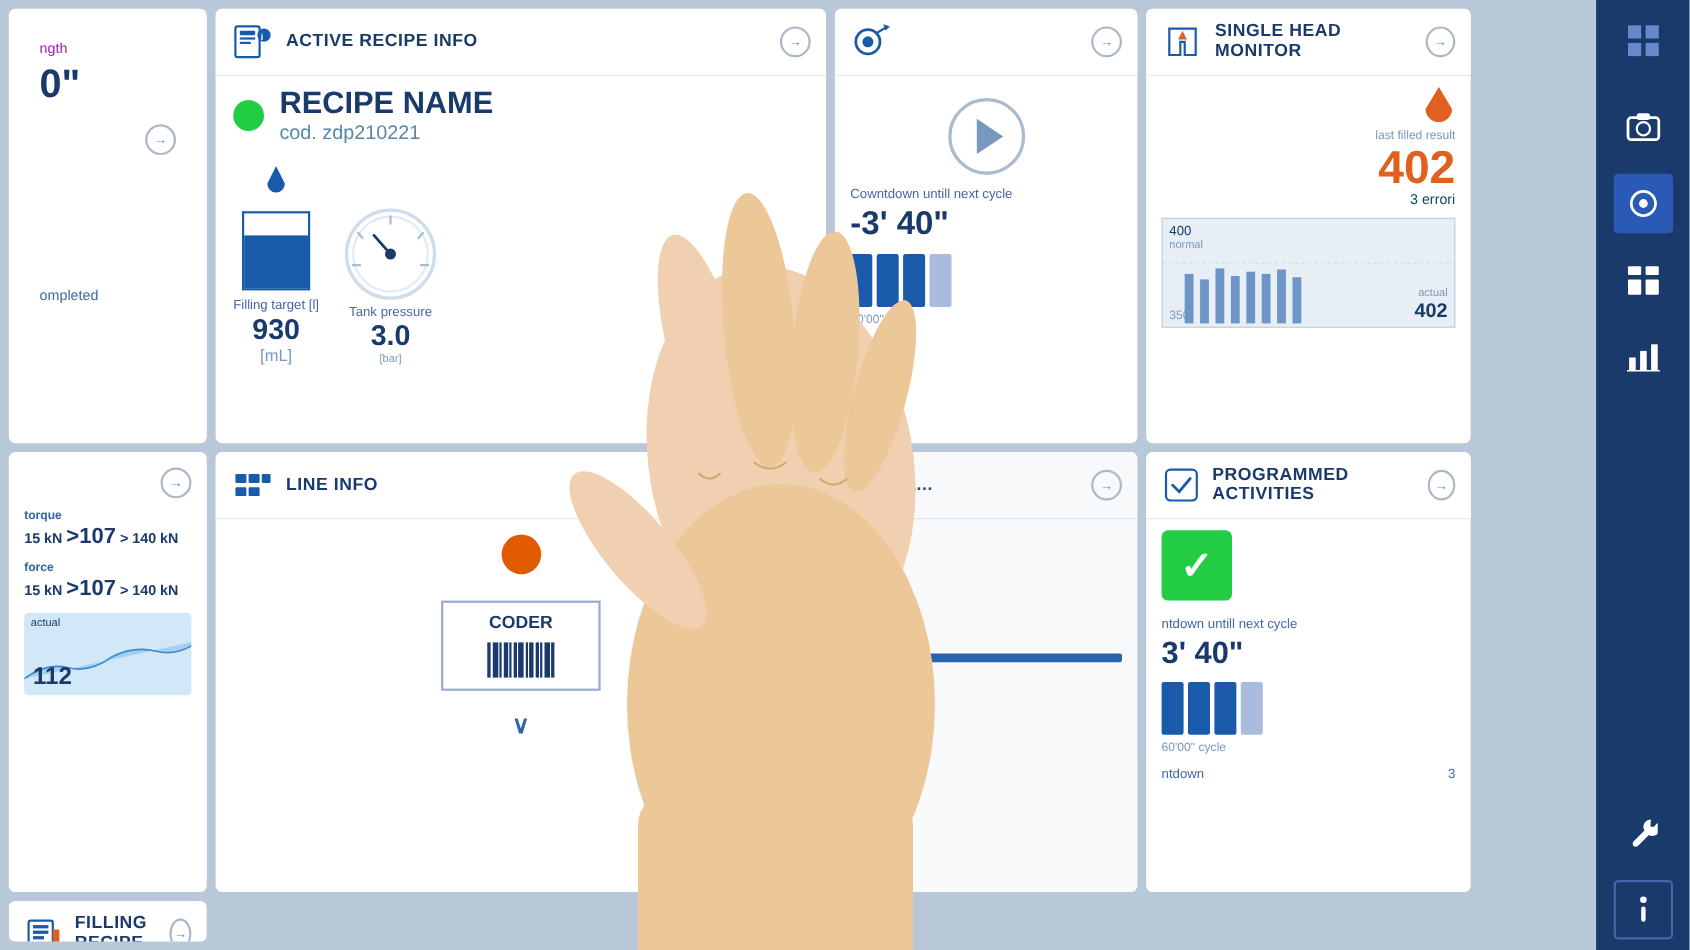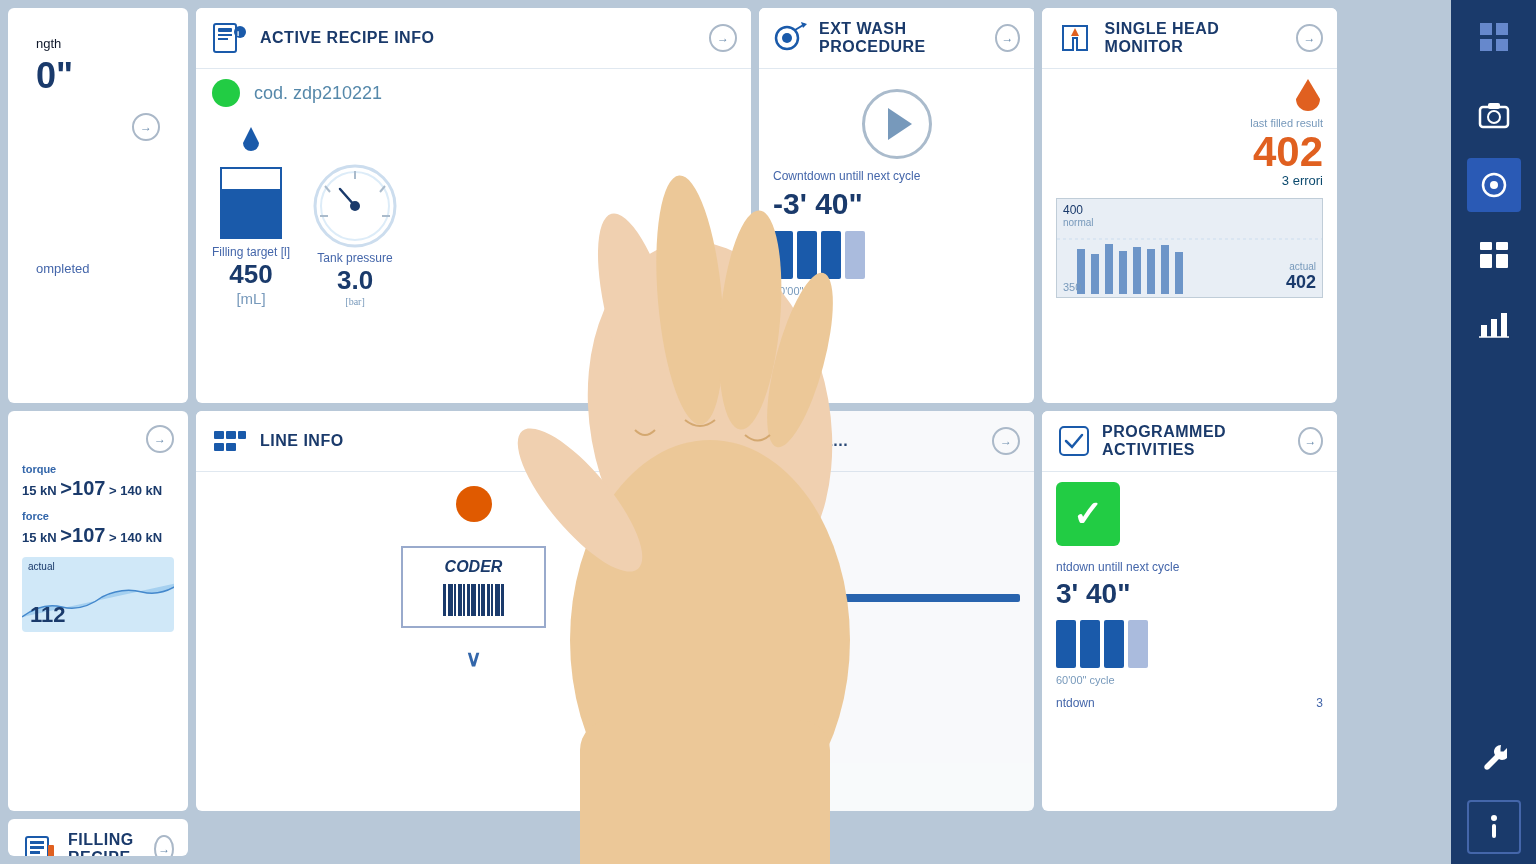--- a/index.html
+++ b/index.html
@@ -191,21 +191,21 @@
   </style>
 </head>
 <body>
 
 <div style="display:flex; width:1536px; height:864px; position:relative; background:#b8c8d8;">
 
   <div style="flex:1; display:grid; grid-template-columns:180px 555px 275px 295px; grid-template-rows:395px 400px; gap:8px; padding:8px; padding-right:0;">
 
     <div class="card panel-left-partial">
       <div style="padding:14px;">
-        <div style="font-size:13px; color:#0f172a; margin-bottom:4px;">ngth</div>
+        <div style="font-size:13px; color:#a21caf; margin-bottom:4px;">ngth</div>
         <div style="font-size:36px; font-weight:800; color:#1a3a6b; margin-bottom:16px;">0"</div>
         <div class="nav-arrow" style="width:28px;height:28px;border-radius:50%;border:2px solid #aab8c8;display:flex;align-items:center;justify-content:center;color:#6688aa;cursor:pointer;font-size:12px;">→</div>
         <div style="margin-top:120px; font-size:13px; color:#4466aa;">ompleted</div>
       </div>
     </div>
 
     <div class="card">
       <div class="card-header">
         <div class="card-header-icon">
           <svg width="36" height="36" viewBox="0 0 36 36">
@@ -217,73 +217,73 @@
             <text x="25" y="16" fill="white" font-size="8" font-weight="bold">i</text>
           </svg>
         </div>
         <span class="card-title">ACTIVE RECIPE INFO</span>
         <div class="nav-arrow">→</div>
       </div>
       <div class="recipe-panel">
         <div class="recipe-name-section">
           <div class="green-dot"></div>
           <div>
+            <div class="recipe-title">RECIPE NAME</div>
             <div class="recipe-code">cod. zdp210221</div>
           </div>
         </div>
         <div class="metrics-row">
 
           <div class="metric-block">
             <div style="margin-bottom:8px;">
               <svg width="20" height="28" viewBox="0 0 20 28">
                 <path d="M10 0 L18 16 A8 8 0 1 1 2 16 Z" fill="#1a5aaa"></path>
               </svg>
             </div>
             <div style="width:62px;height:72px;border:2px solid #1a5aaa;position:relative;background:white;">
               <div style="position:absolute;bottom:0;left:0;right:0;height:70%;background:#1a5aaa;"></div>
             </div>
             <div style="font-size:12px;color:#4466aa;margin-top:6px;">Filling target [l]</div>
-            <div style="font-size:26px;font-weight:800;color:#1a3a6b;">450</div>
+            <div style="font-size:26px;font-weight:800;color:#1a3a6b;">930</div>
             <div style="font-size:15px;color:#7799bb;">[mL]</div>
           </div>
 
           <div class="metric-block">
             <svg width="90" height="90" viewBox="0 0 90 90">
               <circle cx="45" cy="45" r="40" fill="white" stroke="#ccddee" stroke-width="3"></circle>
               <circle cx="45" cy="45" r="34" fill="none" stroke="#ddecf8" stroke-width="2"></circle>
 
               <line x1="45" y1="10" x2="45" y2="18" stroke="#aabbcc" stroke-width="2"></line>
               <line x1="75" y1="25" x2="70" y2="31" stroke="#aabbcc" stroke-width="2"></line>
               <line x1="80" y1="55" x2="72" y2="55" stroke="#aabbcc" stroke-width="2"></line>
               <line x1="15" y1="25" x2="20" y2="31" stroke="#aabbcc" stroke-width="2"></line>
               <line x1="10" y1="55" x2="18" y2="55" stroke="#aabbcc" stroke-width="2"></line>
 
               <line x1="45" y1="45" x2="30" y2="28" stroke="#1a3a6b" stroke-width="2.5" stroke-linecap="round"></line>
               <circle cx="45" cy="45" r="5" fill="#1a3a6b"></circle>
             </svg>
             <div style="font-size:12px;color:#4466aa;">Tank pressure</div>
             <div style="font-size:26px;font-weight:800;color:#1a3a6b;">3.0</div>
-            <div style="font-size:10px;color:#7799bb;font-family:Liberation Serif, serif;">[bar]</div>
+            <div style="font-size:10px;color:#7799bb;">[bar]</div>
           </div>
 
         </div>
       </div>
     </div>
 
     <div class="card">
       <div class="card-header">
         <div class="card-header-icon">
           <svg width="36" height="36" viewBox="0 0 36 36">
             <circle cx="14" cy="18" r="11" fill="none" stroke="#1a5aaa" stroke-width="2.5"></circle>
             <circle cx="14" cy="18" r="5" fill="#1a5aaa"></circle>
             <line x1="22" y1="10" x2="32" y2="4" stroke="#1a5aaa" stroke-width="2"></line>
             <path d="M28 2 L34 4 L30 8 Z" fill="#1a5aaa"></path>
           </svg>
         </div>
-        <span class="card-title">EXT WASH PROCEDURE</span>
         <div class="nav-arrow">→</div>
       </div>
       <div class="ext-wash-content">
 
         <div style="display:flex;justify-content:center;margin:10px 0;">
           <div style="width:70px;height:70px;border-radius:50%;border:3px solid #aabbcc;display:flex;align-items:center;justify-content:center;">
             <div style="width:0;height:0;border-top:16px solid transparent;border-bottom:16px solid transparent;border-left:24px solid #7799bb;margin-left:6px;"></div>
           </div>
         </div>
         <div class="countdown-label">Cowntdown untill next cycle</div>
@@ -383,21 +383,21 @@
             <rect x="2" y="20" width="10" height="8" rx="1" fill="#1a5aaa"></rect>
             <rect x="14" y="20" width="10" height="8" rx="1" fill="#1a5aaa"></rect>
           </svg>
         </div>
         <span class="card-title">LINE INFO</span>
         <div class="nav-arrow">→</div>
       </div>
       <div class="line-info-content">
         <div style="width:36px;height:36px;background:#e05a00;border-radius:50%;margin-bottom:24px;"></div>
         <div style="border:2px solid #99aacc;padding:10px 14px;width:145px;">
-          <div style="font-size:16px;font-weight:700;color:#1a3a6b;margin-bottom:8px;text-align:center;font-style:italic;">CODER</div>
+          <div style="font-size:16px;font-weight:700;color:#1a3a6b;margin-bottom:8px;text-align:center;">CODER</div>
 
           <div style="display:flex;gap:1.5px;justify-content:center;height:32px;">
             <div style="background:#1a3a6b;width:3px;height:100%;"></div>
             <div style="background:#1a3a6b;width:5px;height:100%;"></div>
             <div style="background:#1a3a6b;width:2px;height:100%;"></div>
             <div style="background:#1a3a6b;width:4px;height:100%;"></div>
             <div style="background:#1a3a6b;width:2px;height:100%;"></div>
             <div style="background:#1a3a6b;width:3px;height:100%;"></div>
             <div style="background:#1a3a6b;width:5px;height:100%;"></div>
             <div style="background:#1a3a6b;width:2px;height:100%;"></div>

